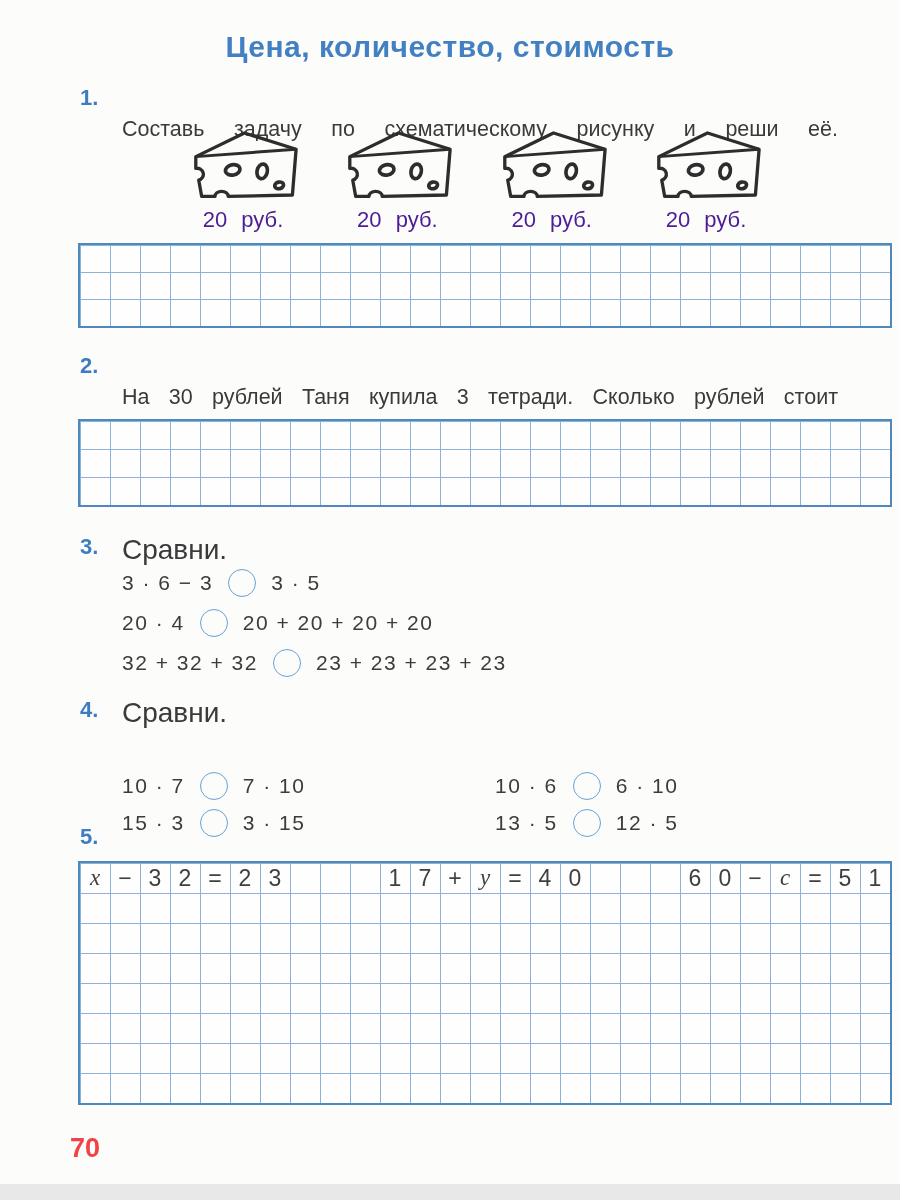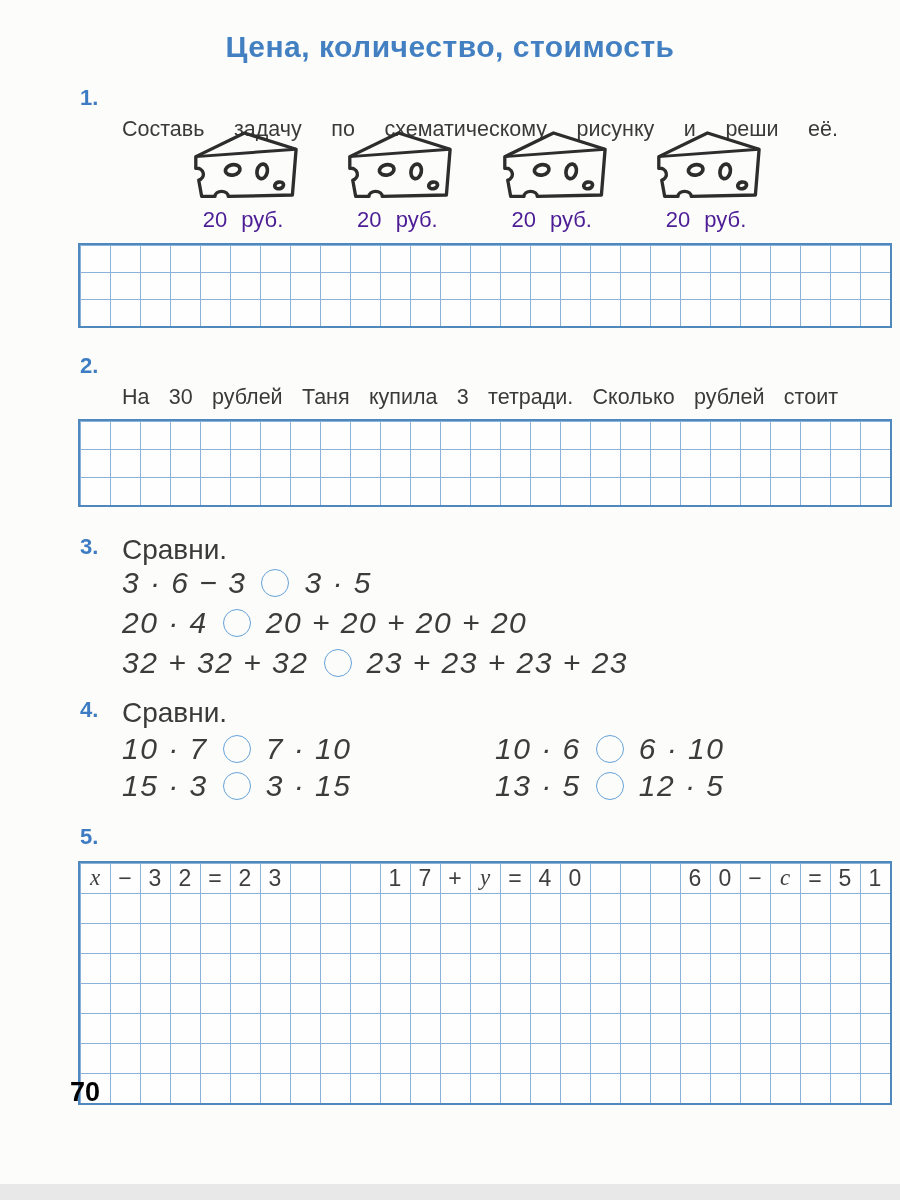--- a/index.html
+++ b/index.html
@@ -52,42 +52,42 @@
       linear-gradient(to bottom, #8db2d8 1px, transparent 1px);
   }
   .grid1 { top:243px; height:81px; background-size:30px 27px; }
   .grid2 { top:419px; height:84px; background-size:30px 28px; }
   .grid5 { top:861px; height:240px; background-size:30px 30px; }
 
   
   .cmp-rows { position:absolute; left:122px; }
   .cmp-rows-3 { top:563px; }
   .cmp-row { height:40px; display:flex; align-items:center; }
-  .cmp-text { font-size:30px; letter-spacing:1.5px; color:#3c3c3c; white-space:nowrap;font-style:italic; }
+  .cmp-text { font-size:21px; letter-spacing:1.5px; color:#3c3c3c; white-space:nowrap; }
   .circle {
     display:inline-block; width:26px; height:26px;
     border:1.6px solid #66a2d9; border-radius:50%;
     margin:0 15px; background:transparent;
   }
-  .cmp-cols { position:absolute; top:730px; left:122px; display:flex; }
+  .cmp-cols { position:absolute; top:767px; left:122px; display:flex; }
   .cmp-col { display:flex; flex-direction:column; }
   .cmp-col-left { width:373px; }
   .cmp-col .cmp-row { height:37px; }
 
   
   .eq-row { position:absolute; top:863px; left:80px; display:flex; }
   .eq-cell {
     width:30px; height:30px; line-height:30px;
     text-align:center; font-size:23px; color:#3f3f3f;
   }
   .eq-cell.var { font-style:italic; font-family:"Liberation Serif","DejaVu Serif",serif; }
 
   .page-num {
-    position:absolute; top:1077px; left:70px;
-    font-size:27px; font-weight:bold; color:#000000;
+    position:absolute; top:1133px; left:70px;
+    font-size:27px; font-weight:bold; color:#ef4444;
   }
   figure { margin:0; }
 </style>
 </head>
 <body>
 
 <svg width="0" height="0" style="position:absolute" aria-hidden="true">
   <symbol id="cheese-shape" viewBox="0 0 160 100">
     <path d="M16,40 L82,8 L152,30 L147,92 L60,94 A9,7 0 0 0 42,94 L24,94 L20,72 A8,8 0 0 0 16,56 Z" fill="none" stroke="#2d2d2d" stroke-width="4.5" stroke-linejoin="round" stroke-linecap="round"></path>
     <line x1="16" y1="40" x2="152" y2="30" stroke="#2d2d2d" stroke-width="4"></line>

